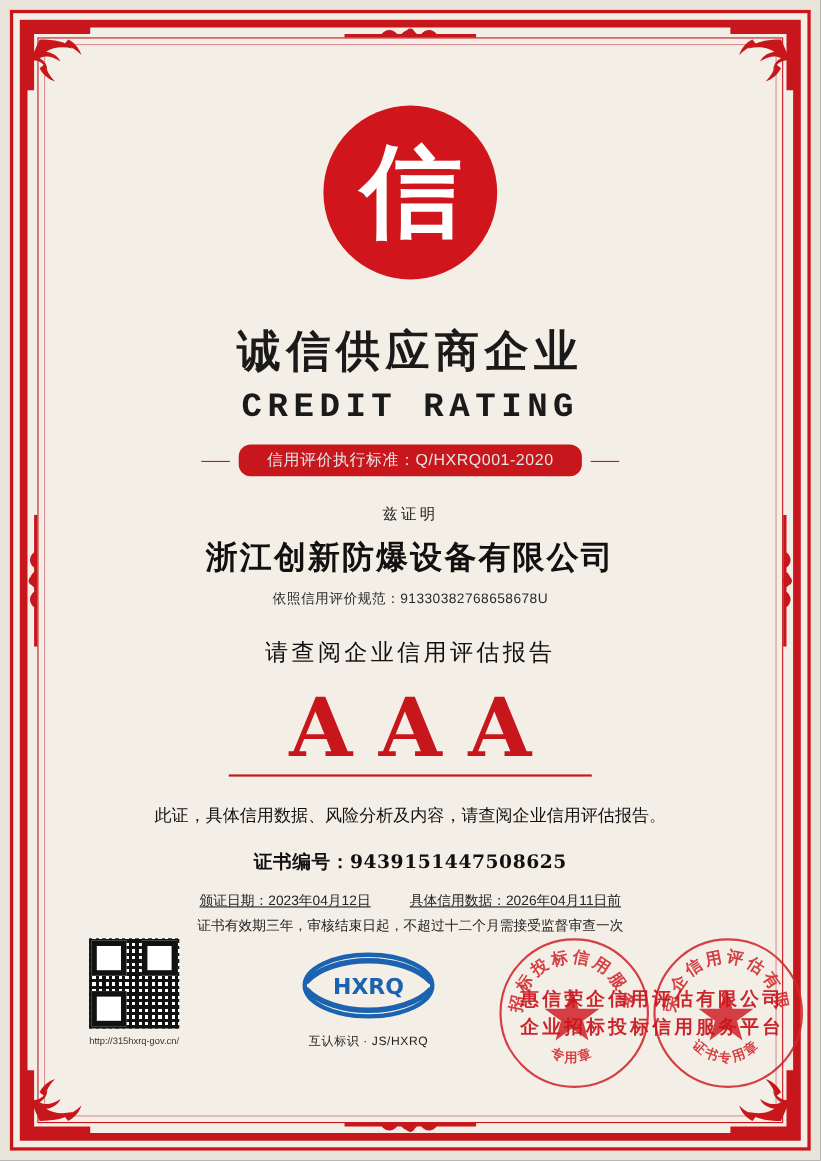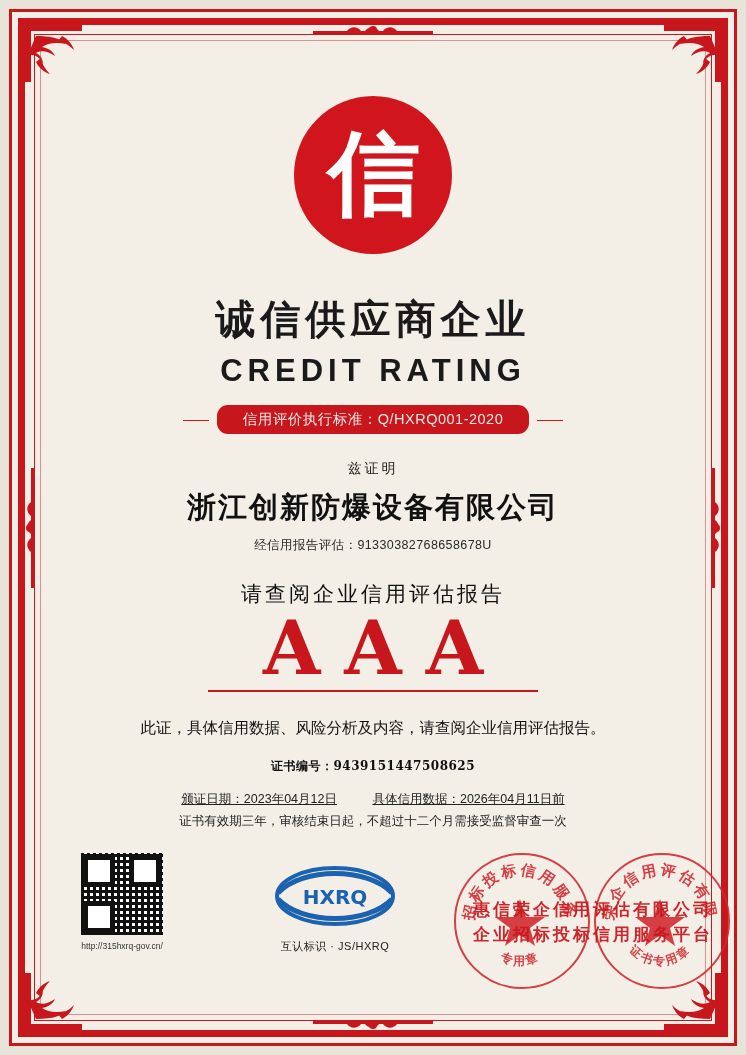--- a/index.html
+++ b/index.html
@@ -115,21 +115,21 @@
   .title-cn {
     margin-top: 38px;
     font-family: "DejaVu Serif", serif;
     font-size: 40px;
     font-weight: 700;
     letter-spacing: 5px;
     color: #1a1a1a;
   }
   .title-en {
     margin-top: 6px;
-    font-family: Liberation Sans, sans-serif;
+    font-family: Liberation Mono, monospace;
     font-size: 31px;
     font-weight: 700;
     letter-spacing: 5px;
     color: #1a1a1a;
   }
 
   .standard-bar {
     margin: 16px auto 0;
     display: inline-block;
     background: #c8161d;
@@ -177,21 +177,21 @@
 
   .grade-label {
     margin-top: 26px;
     font-family: "DejaVu Serif", serif;
     font-size: 21px;
     letter-spacing: 3px;
     color: #111;
   }
 
   .grade {
-    margin-top: 2px;
+    margin-top: 17px;
     font-family: "DejaVu Serif", serif;
     font-size: 74px;
     font-weight: 700;
     color: #c8161d;
     letter-spacing: 24px;
     line-height: 1.05;
     text-indent: 24px;
   }
   .grade-rule {
     width: 330px;
@@ -205,21 +205,21 @@
     width: 600px;
     font-size: 15.5px;
     line-height: 1.85;
     color: #111;
     text-align: center;
   }
 
   .cert-no {
     margin-top: 16px;
     font-family: "DejaVu Serif", serif;
-    font-size: 12px;
+    font-size: 17px;
     font-weight: 700;
     letter-spacing: .5px;
     color: #111;
   }
 
   .dates {
     margin-top: 16px;
     font-size: 12.5px;
     color: #222;
   }
@@ -425,21 +425,21 @@
       <span class="glyph">信</span>
     </div>
 
     <div class="title-cn">诚信供应商企业</div>
     <div class="title-en">CREDIT RATING</div>
 
     <div><span class="standard-bar">信用评价执行标准：Q/HXRQ001-2020</span></div>
 
     <div class="hereby">兹证明</div>
     <div class="company">浙江创新防爆设备有限公司</div>
-    <div class="credit-code">经信用报告评估：91330382768658678U</div>
+    <div class="credit-code">依照信用评价规范：91330382768658678U</div>
 
     <div class="grade-label">请查阅企业信用评估报告</div>
     <div class="grade">AAA</div>
     <div class="grade-rule"></div>
 
     <div class="body-text">
       <div>此证，具体信用数据、风险分析及内容，请查阅企业信用评估报告。</div>
     </div>
 
     <div class="cert-no">证书编号：9439151447508625</div>

